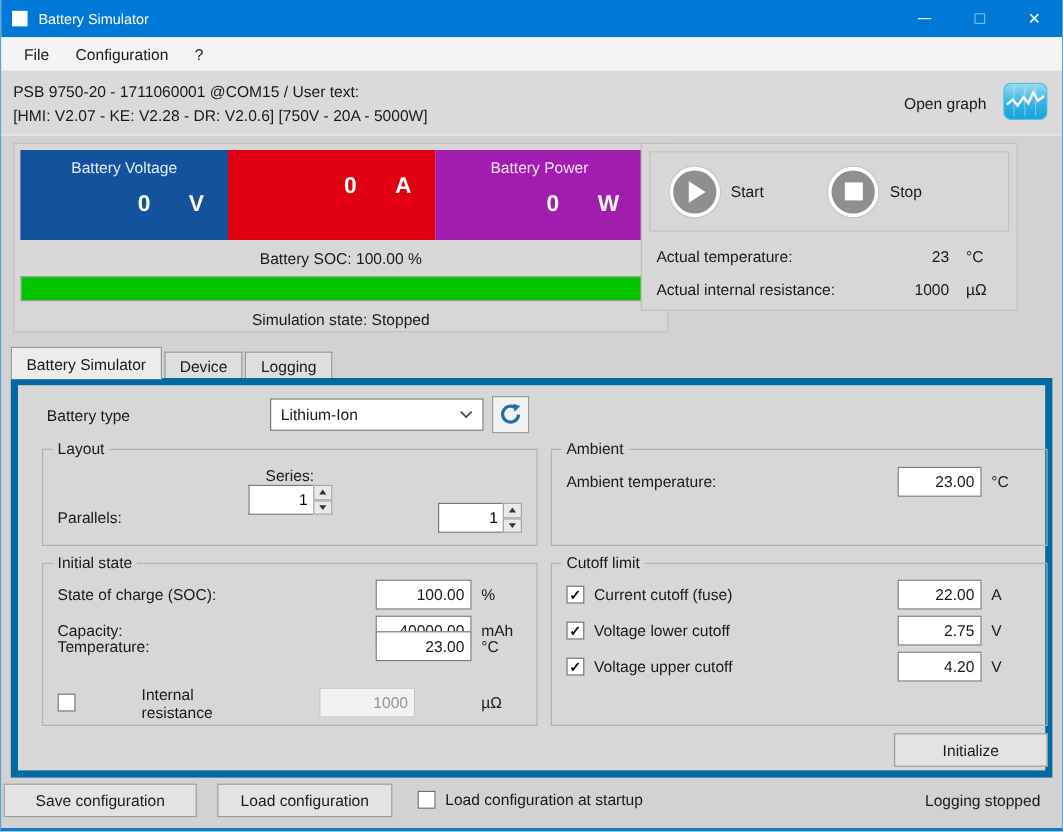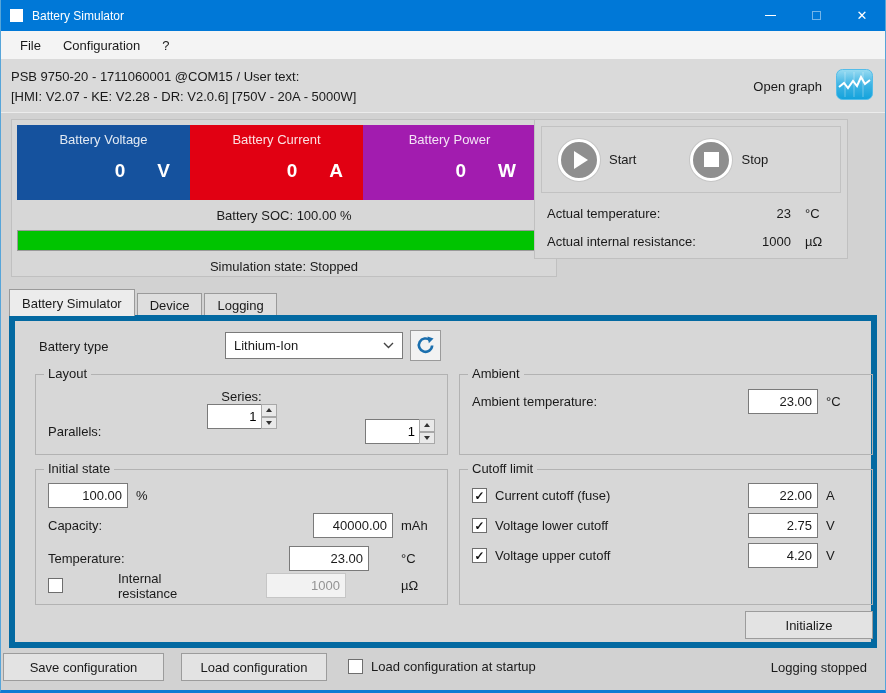--- a/index.html
+++ b/index.html
@@ -179,21 +179,20 @@
   <div class="panel panel-left">
     <div class="meters">
       <div class="meter" style="background: rgb(21, 82, 158);">
         <div class="meter-label">Battery Voltage</div>
         <div class="meter-value-row">
           <span>0</span>
           <span>V</span>
         </div>
       </div>
       <div class="meter" style="background: rgb(225, 0, 18);">
-        <div class="meter-label">Battery Current</div>
         <div class="meter-value-row">
           <span>0</span>
           <span>A</span>
         </div>
       </div>
       <div class="meter" style="background: #a21caf;">
         <div class="meter-label">Battery Power</div>
         <div class="meter-value-row">
           <span>0</span>
           <span>W</span>
@@ -293,29 +292,30 @@
       <div class="grow" style="top:14px;">
         <span class="grow-label">Ambient temperature:</span>
         <input class="field w70" value="23.00" style="">
         <span class="unit">°C</span>
       </div>
     </div>
 
     <div class="groupbox gb-initial">
       <span class="gb-title">Initial state</span>
       <div class="grow" style="top:13px;">
+        <span class="grow-label">State of charge (SOC):</span>
         <input class="field w80" value="100.00" style="">
         <span class="unit">%</span>
       </div>
       <div class="grow" style="top:43px;">
         <span class="grow-label">Capacity:</span>
         <input class="field w80" value="40000.00" style="">
         <span class="unit">mAh</span>
       </div>
-      <div class="grow" style="top:76px;gap:24px;">
+      <div class="grow" style="top:56px;">
         <span class="grow-label">Temperature:</span>
         <input class="field w80" value="23.00" style="">
         <span class="unit">°C</span>
       </div>
       <div class="grow" style="top:103px;gap:47px;">
         <span class="cb"></span>
         <span class="grow-label">Internal resistance</span>
         <input class="field w80 disabled" value="1000" style="">
         <span class="unit">µΩ</span>
       </div>

